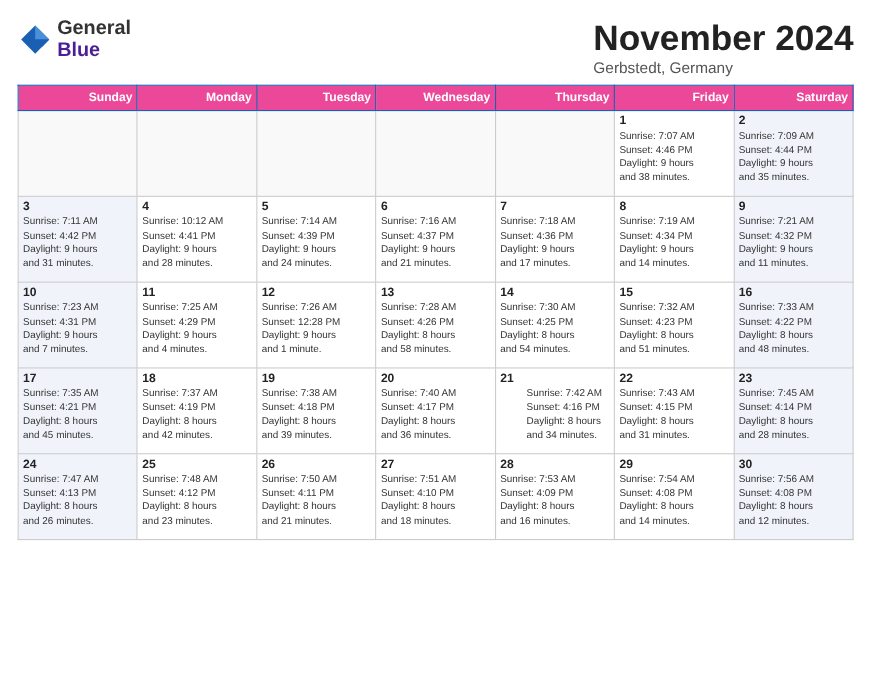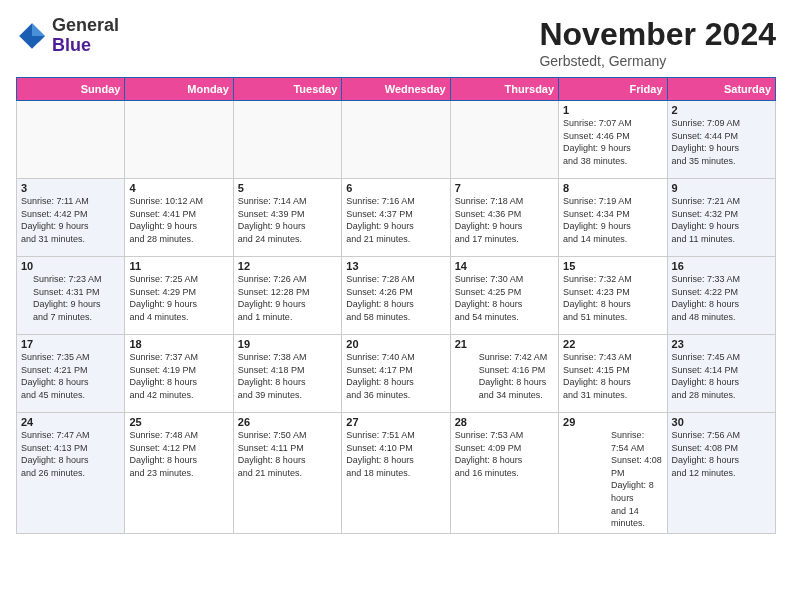--- a/index.html
+++ b/index.html
@@ -193,21 +193,21 @@
             <span class="day-num">9</span>
             <div class="day-info" style="white-space: pre-line;">Sunrise: 7:21 AM
 Sunset: 4:32 PM
 Daylight: 9 hours
 and 11 minutes.</div>
           </td>
         </tr>
         <tr>
           <td class="weekend">
             <span class="day-num">10</span>
-            <div class="day-info" style="white-space: pre-line; margin-left: 12px;">Sunrise: 7:23 AM
+            <div class="day-info" style="white-space: pre-line;">Sunrise: 7:23 AM
 Sunset: 4:31 PM
 Daylight: 9 hours
 and 7 minutes.</div>
           </td>
           <td>
             <span class="day-num">11</span>
             <div class="day-info" style="white-space: pre-line;">Sunrise: 7:25 AM
 Sunset: 4:29 PM
 Daylight: 9 hours
 and 4 minutes.</div>
@@ -330,21 +330,21 @@
           </td>
           <td>
             <span class="day-num">28</span>
             <div class="day-info" style="white-space: pre-line;">Sunrise: 7:53 AM
 Sunset: 4:09 PM
 Daylight: 8 hours
 and 16 minutes.</div>
           </td>
           <td>
             <span class="day-num">29</span>
-            <div class="day-info" style="white-space: pre-line; margin-left: 48px;">Sunrise: 7:54 AM
+            <div class="day-info" style="white-space: pre-line;">Sunrise: 7:54 AM
 Sunset: 4:08 PM
 Daylight: 8 hours
 and 14 minutes.</div>
           </td>
           <td class="weekend">
             <span class="day-num">30</span>
             <div class="day-info" style="white-space: pre-line;">Sunrise: 7:56 AM
 Sunset: 4:08 PM
 Daylight: 8 hours
 and 12 minutes.</div>

